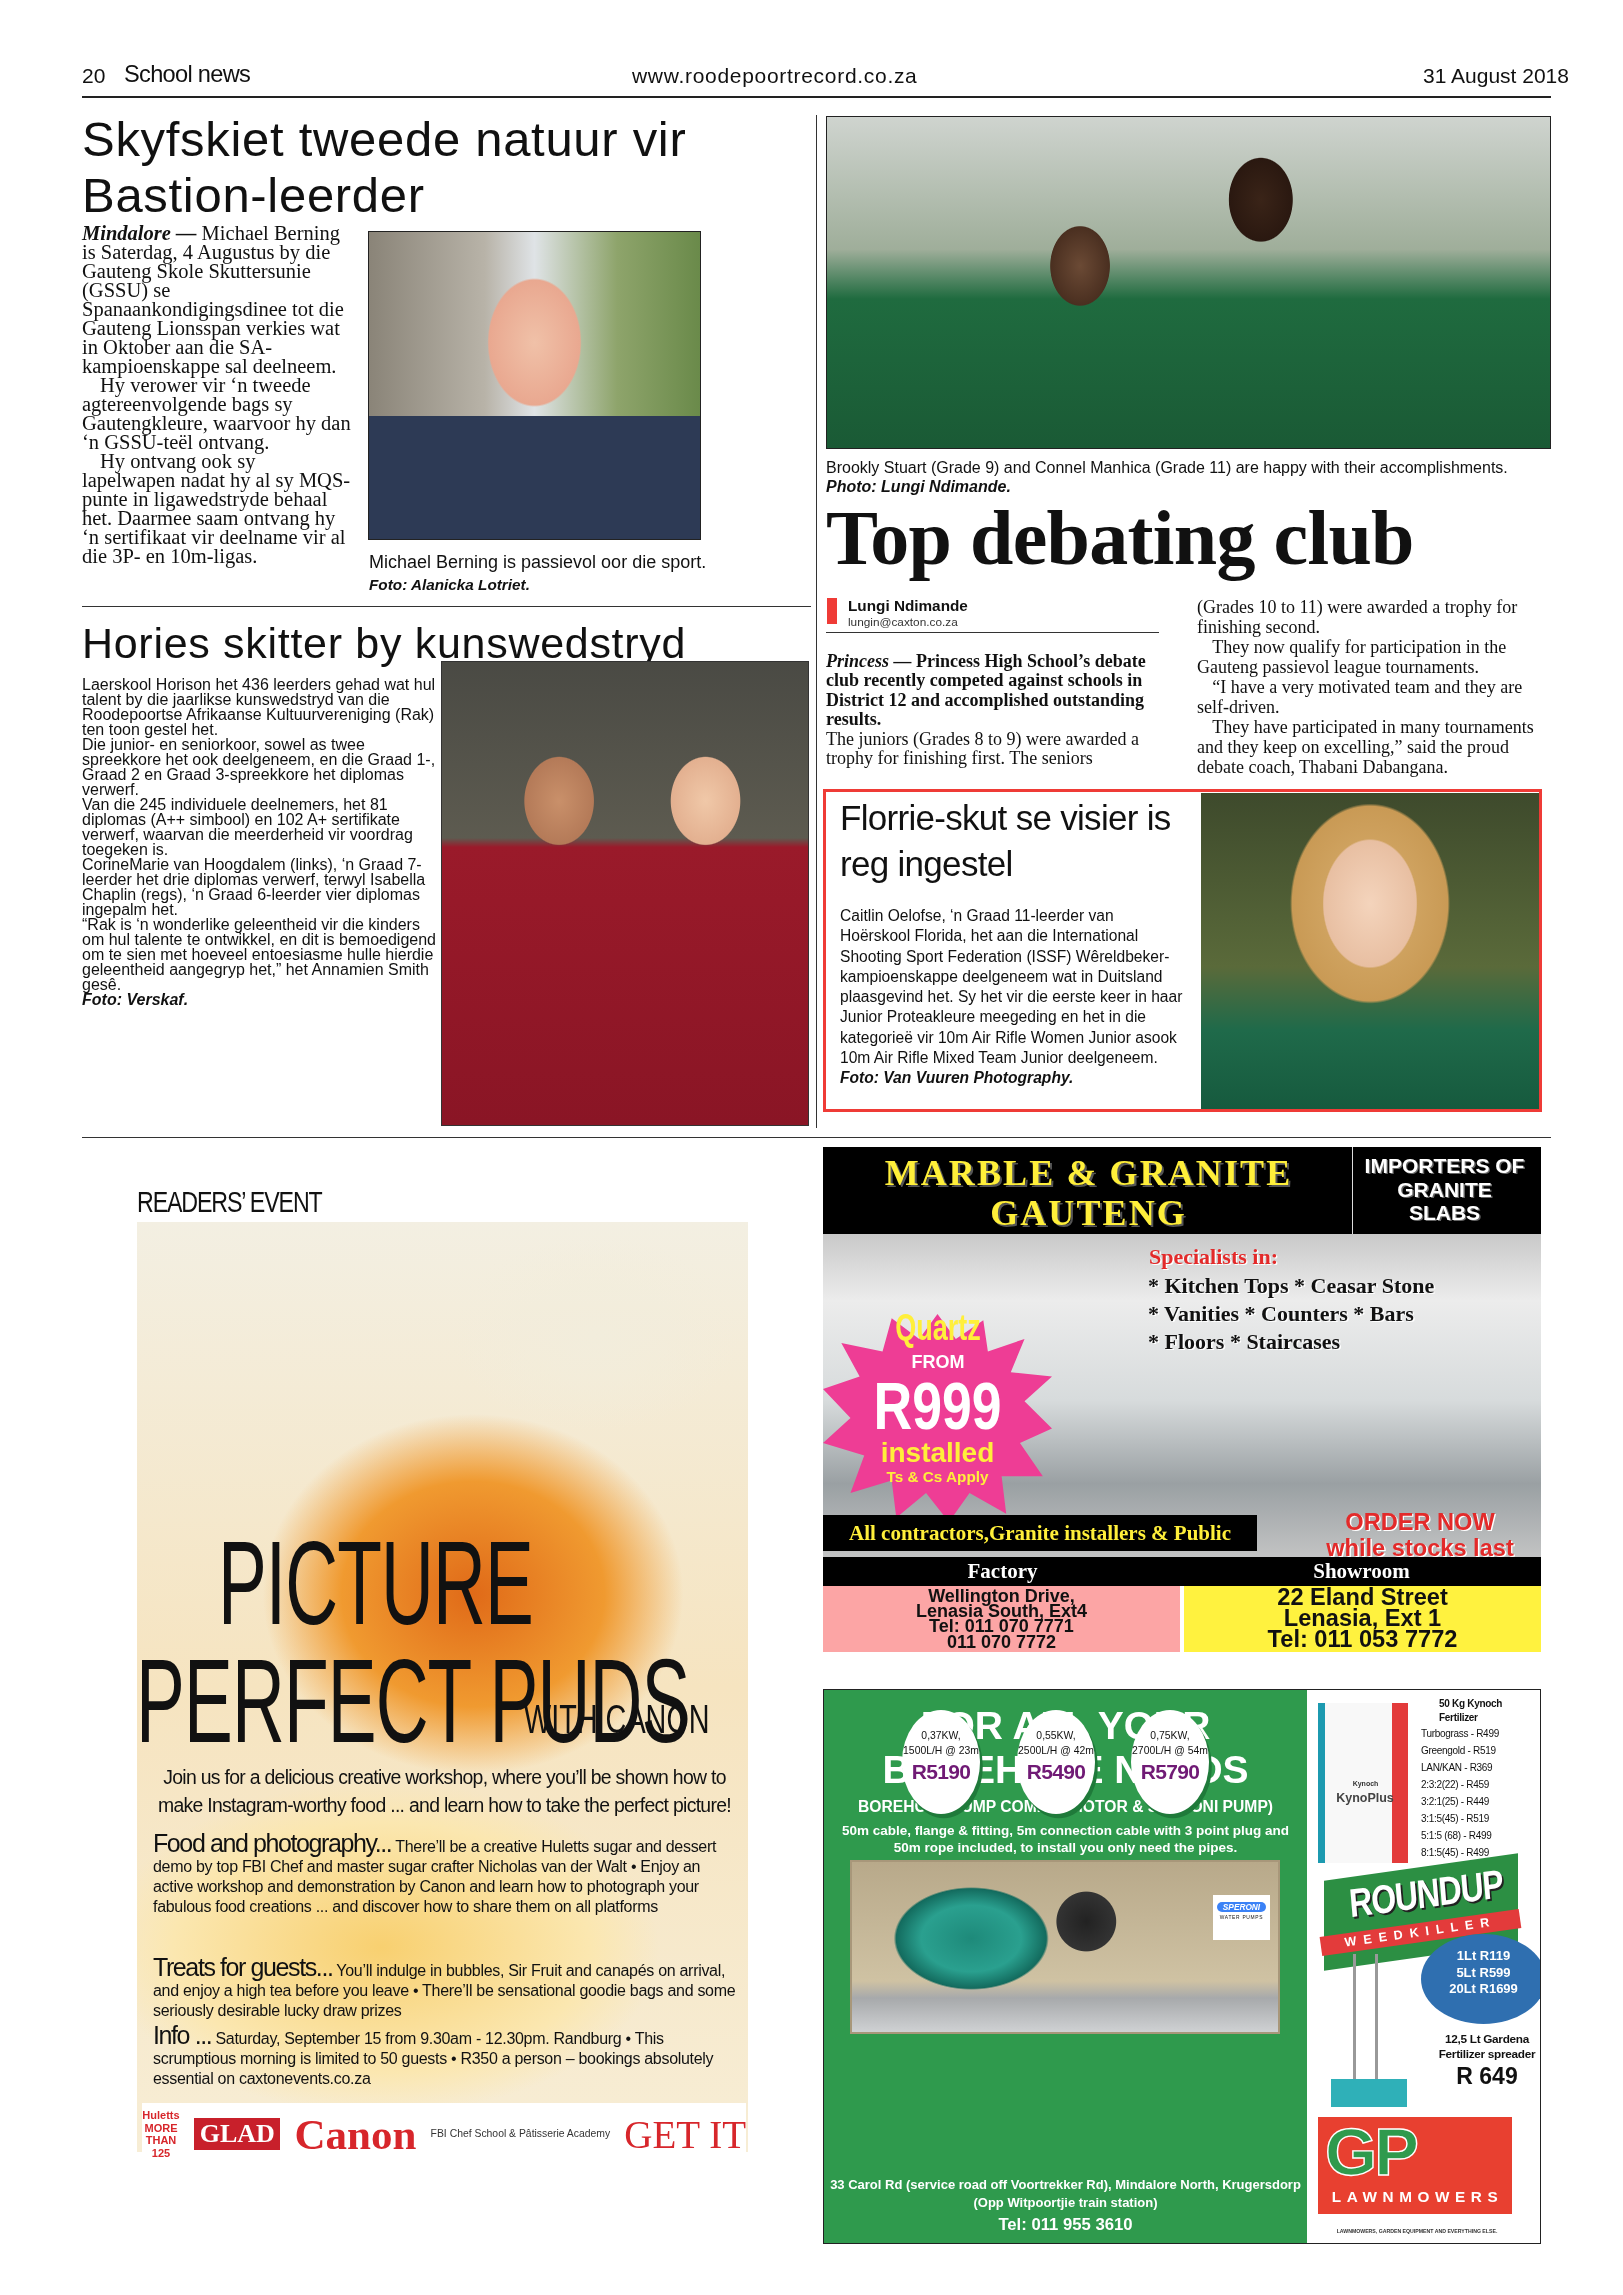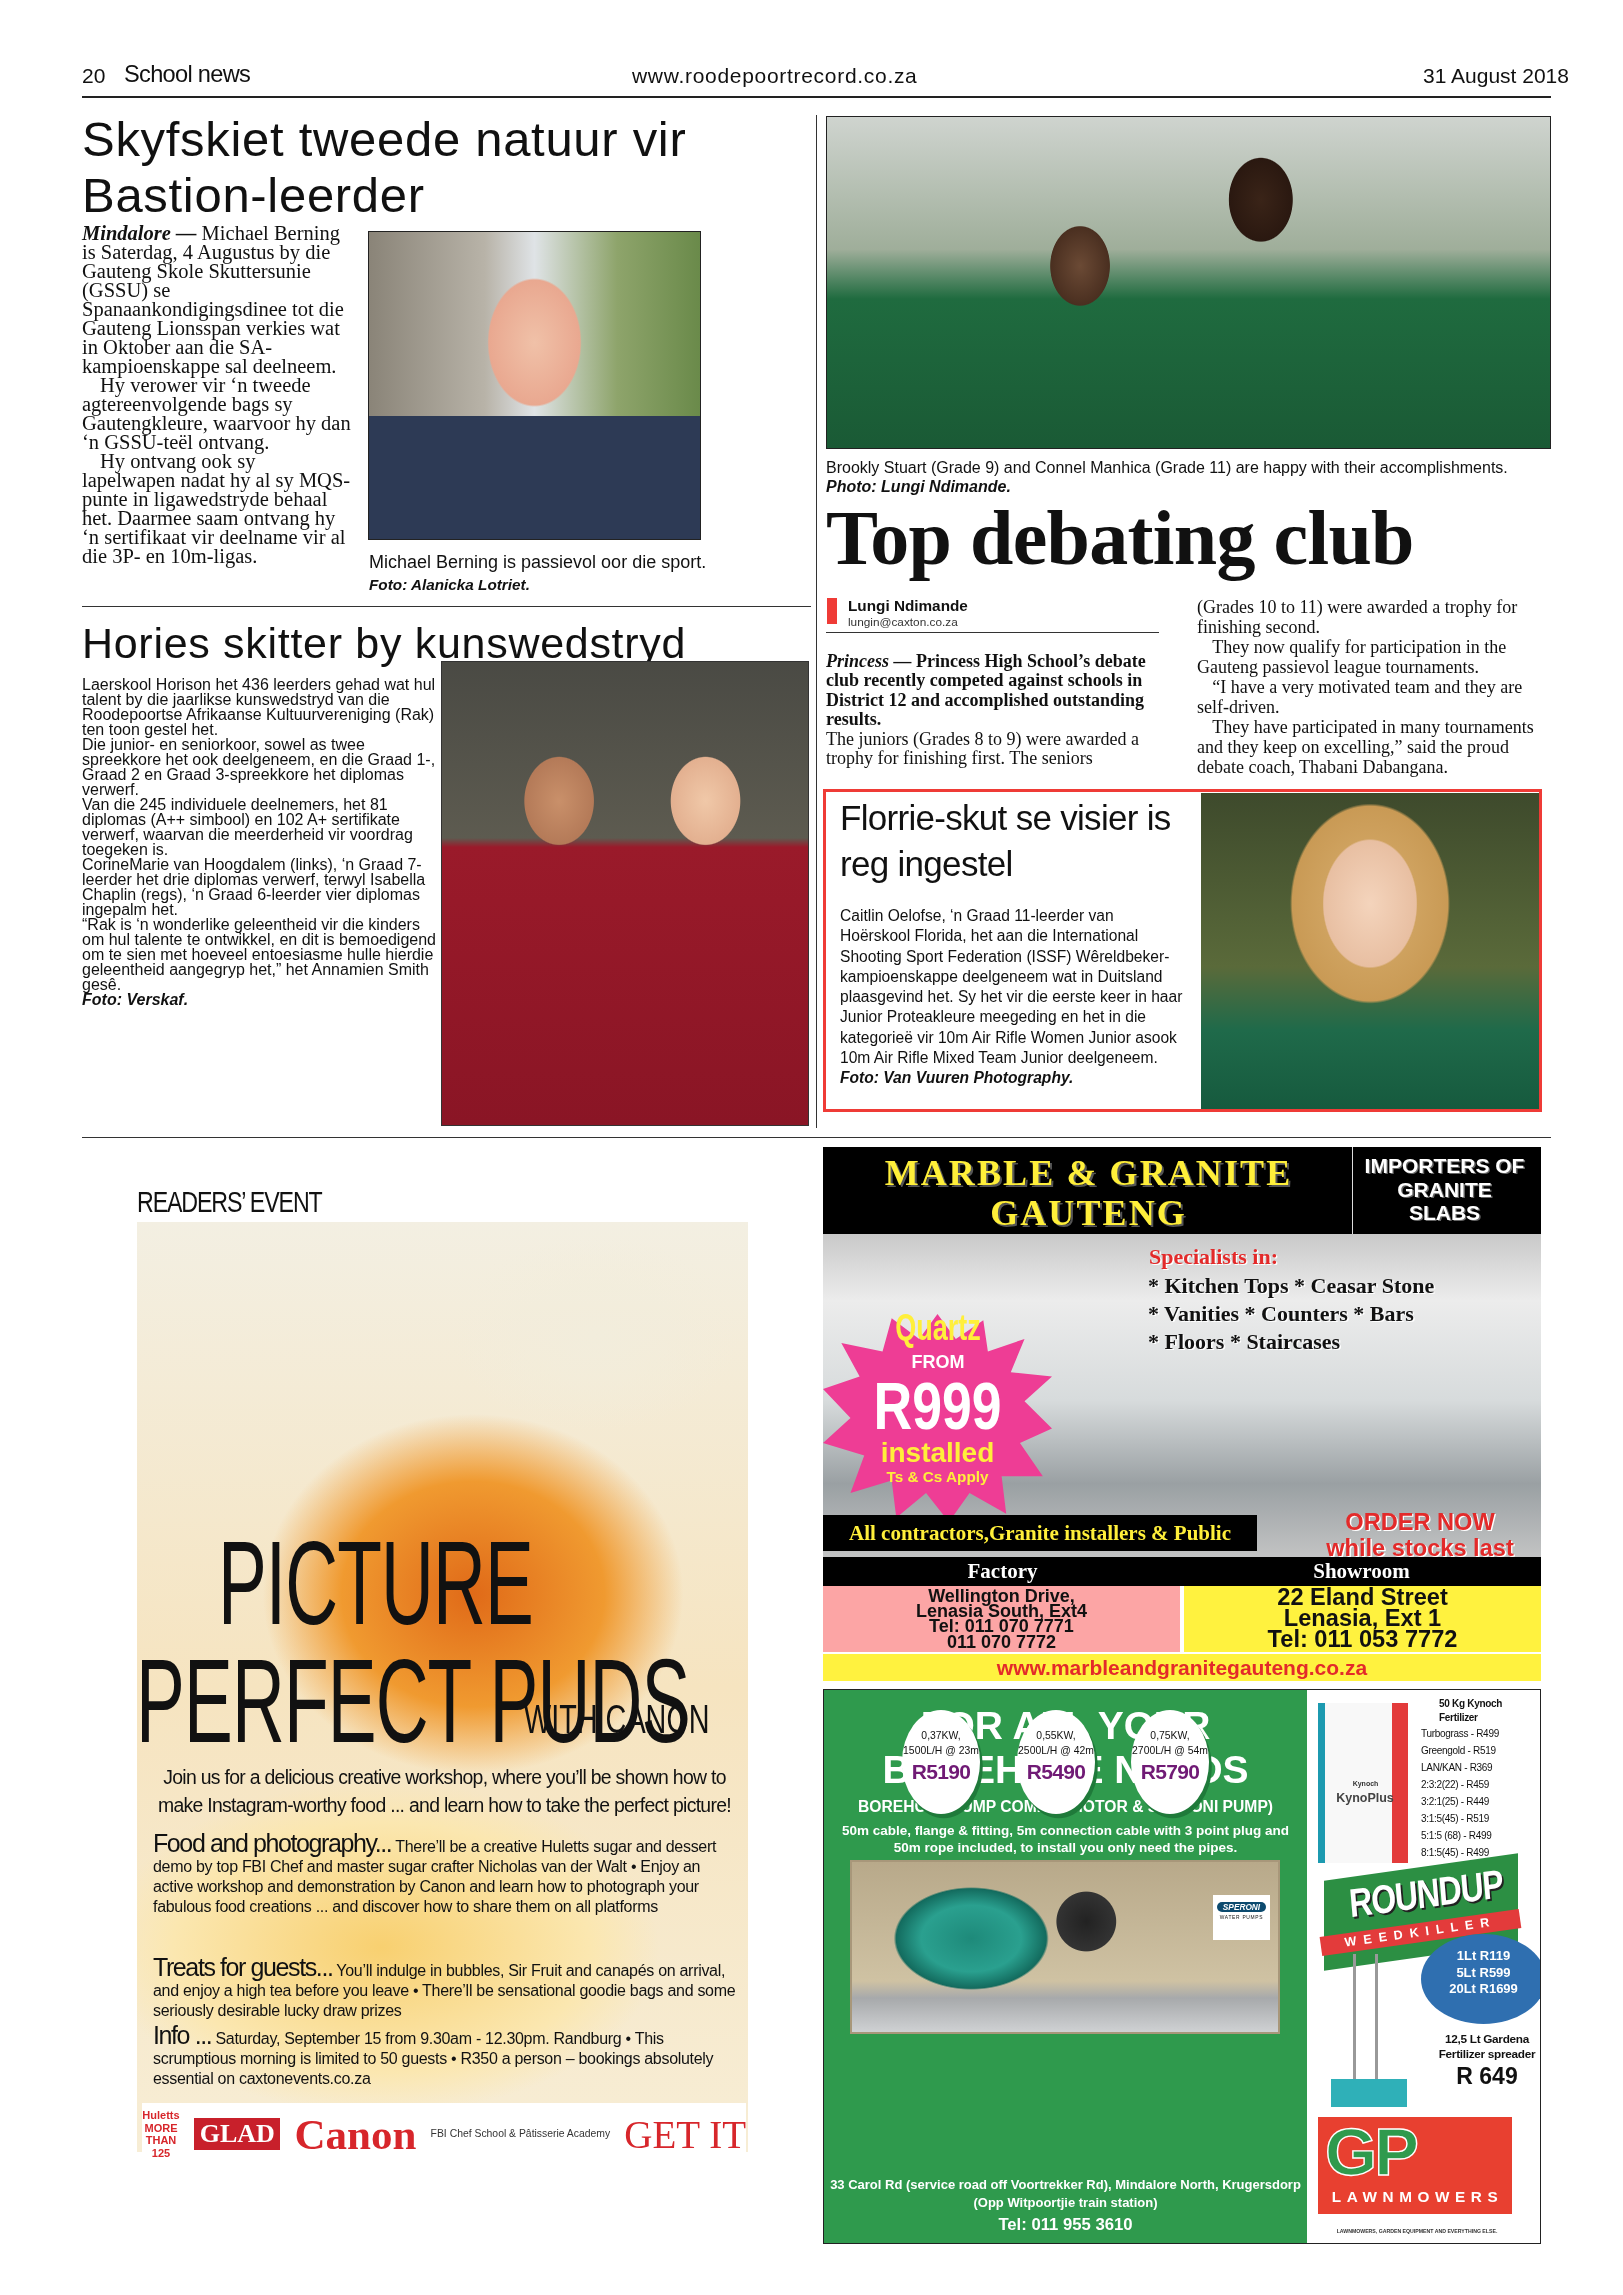--- a/index.html
+++ b/index.html
@@ -123,21 +123,21 @@
   #bh-ad { left:823px; top:1689px; width:718px; height:555px; border:1.4px solid #222; box-sizing:border-box; background:#fff; overflow:hidden; }
   #bh-green { position:absolute; left:0; top:0; width:483px; height:553px; background:#2f9a4d; }
   #bh-title { position:absolute; left:0; top:14px; width:483px; text-align:center; color:#fff; font-weight:bold; font-size:39px; line-height:44px; }
   #bh-sub { position:absolute; left:0; top:106px; width:483px; text-align:center; color:#fff; font-weight:bold; font-size:17.4px; transform:scaleX(0.9); }
   #bh-desc { position:absolute; left:14px; top:133px; width:455px; text-align:center; color:#fff; font-weight:bold; font-size:13.5px; line-height:16.7px; }
   #bh-photo { position:absolute; left:26px; top:170px; width:430px; height:174px; background:
       radial-gradient(ellipse 125px 83px at 28% 45%, #1e8a7a 0%, #2aa08f 40%, #136b5e 60%, transparent 62%),
       radial-gradient(ellipse 49px 49px at 55% 35%, #222 0%, #333 60%, transparent 62%),
       linear-gradient(180deg, #b8a98a 0%, #cfc2a3 70%, #a7a9ab 80%, #cfd1d3 100%); border:2.1px solid #a8977a; box-sizing:border-box; }
   #bh-speroni { position:absolute; left:389px; top:205px; width:57px; height:45px; background:#fff; text-align:center; }
-  #bh-speroni-name { display:block; margin-top:7px; background:#0c4a6e; color:#fff; font-size:8.3px; font-weight:bold; font-style:italic; border-radius:5.6px; margin-left:4.2px; margin-right:4.2px; }
+  #bh-speroni-name { display:block; margin-top:7px; background:#3b82f6; color:#fff; font-size:8.3px; font-weight:bold; font-style:italic; border-radius:5.6px; margin-left:4.2px; margin-right:4.2px; }
   #bh-speroni-tag { display:block; font-size:4.9px; margin-top:2.8px; letter-spacing:0.7px; }
   .bh-oval { position:absolute; top:1710px; width:78px; height:104px; background:#fff; border-radius:50%; text-align:center; box-shadow:2.8px 4.2px 0 #1f7a3a; }
   .bh-oval .spec { display:block; margin-top:18px; font-size:10.4px; line-height:15.3px; color:#111; }
   .bh-oval .price { display:block; font-size:21px; font-weight:bold; color:#701a75; margin-top:1.4px; letter-spacing:-0.7px; }
   #bh-addr { position:absolute; left:0; top:486px; width:483px; text-align:center; color:#fff; font-weight:bold; font-size:13px; line-height:18px; }
   #bh-tel { position:absolute; left:0; top:525px; width:483px; text-align:center; color:#fff; font-weight:bold; font-size:16.7px; }
   #bh-bag { position:absolute; left:494px; top:12.5px; width:90px; height:160px; background:linear-gradient(90deg, #1c9ab0 0 8%, #f8f8f8 8% 82%, #e33b3b 82% 100%); }
   #bh-bag-brand { position:absolute; left:507px; top:90px; width:69px; text-align:center; font-size:7px; font-weight:bold; color:#333; }
   #bh-bag-name { position:absolute; left:503px; top:101px; width:76px; text-align:center; font-size:12.5px; font-weight:bold; color:#444; }
   #bh-fert { position:absolute; left:597px; top:7px; width:118px; font-size:10px; line-height:17px; letter-spacing:-0.3px; }
@@ -267,21 +267,20 @@
     <div>Wellington Drive,</div>
     <div>Lenasia South, Ext4</div>
     <div>Tel: 011 070 7771</div>
     <div>011 070 7772</div>
   </div>
   <div id="mg-showroom">
     <div>22 Eland Street</div>
     <div>Lenasia, Ext 1</div>
     <div>Tel: 011 053 7772</div>
   </div>
-  <div id="mg-web">www.marbleandgranitegauteng.co.za</div>
 </div>
 
 <div class="abs" id="bh-ad">
   <div id="bh-green"></div>
   <div id="bh-title">FOR ALL YOUR BOREHOLE NEEDS</div>
   <div id="bh-sub">BOREHOLE PUMP COMBO (MOTOR &amp; SPERONI PUMP)</div>
   <div id="bh-desc">50m cable, flange &amp; fitting, 5m connection cable with 3 point plug and 50m rope included, to install you only need the pipes.</div>
   <div id="bh-photo"></div>
   <div id="bh-speroni">
     <span id="bh-speroni-name">SPERONI</span>

